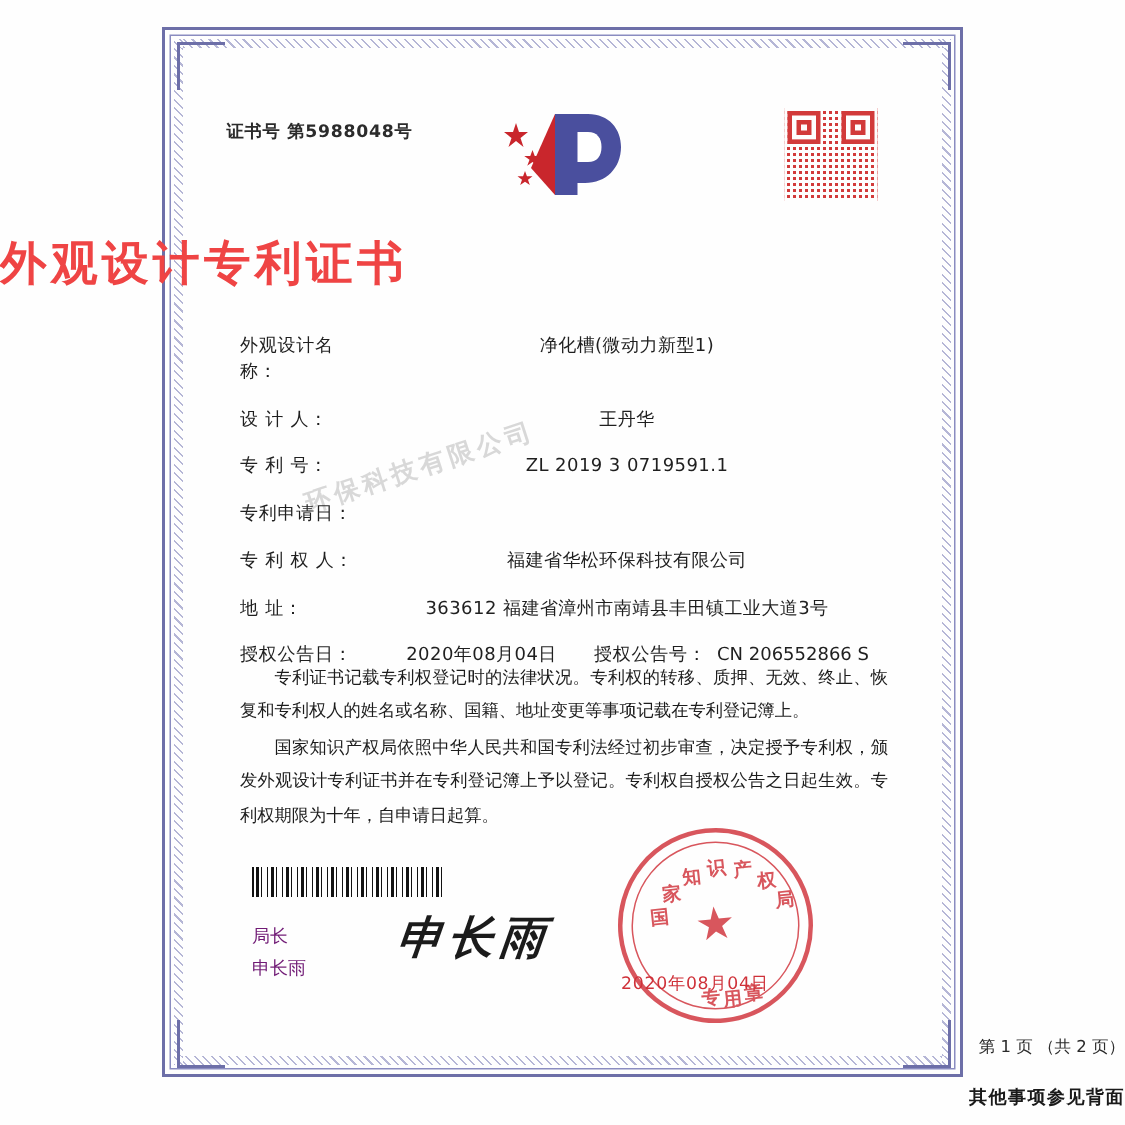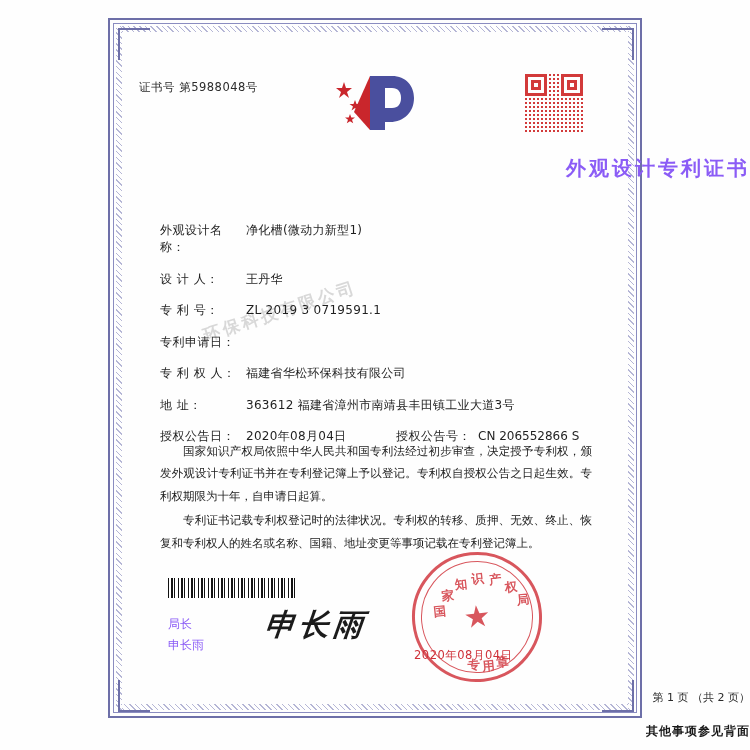--- a/index.html
+++ b/index.html
@@ -61,25 +61,26 @@
     border: 2px solid #6d6fa8;
   }
   .corner.tl { left: 118px; top: 28px; border-right: none; border-bottom: none; }
   .corner.tr { left: 602px; top: 28px; border-left: none; border-bottom: none; }
   .corner.bl { left: 118px; top: 680px; border-right: none; border-top: none; }
   .corner.br { left: 602px; top: 680px; border-left: none; border-top: none; }
 
   
   .cert-number {
     position: absolute;
-    left: 139px;
+    left: 151px;
     top: 80px;
     font-size: 11.5px;
     color: #2b2b2b;
     letter-spacing: 0.5px;
+    font-weight: bold;
   }
   .logo {
     position: absolute;
     left: 330px;
     top: 72px;
     width: 95px;
     height: 62px;
   }
   .qr {
     position: absolute;
@@ -101,26 +102,26 @@
     background: #fff;
     box-shadow: inset 0 0 0 3px #fff, inset 0 0 0 6px #cf2a2a;
   }
   .qr::before { left: 2px; top: 2px; }
   .qr::after { right: 2px; top: 2px; }
 
   .title {
     position: absolute;
     left: 0; right: 0;
     top: 155px;
-    text-align: right;
+    text-align: left;
     font-family: "DejaVu Sans", "Liberation Sans", sans-serif;
-    font-size: 20px;
+    font-size: 31px;
     font-weight: bold;
     letter-spacing: 3px;
-    color: #8b5cf6;
+    color: #ef4444;
   }
 
   
   .fields {
     position: absolute;
     left: 160px;
     top: 222px;
     width: 430px;
   }
   .field-row {
@@ -131,20 +132,21 @@
     color: #1f1f1f;
   }
   .field-label {
     width: 86px;
     flex: none;
     letter-spacing: 0.5px;
   }
   .field-value {
     flex: 1;
     letter-spacing: 0.3px;
+    text-align: center;
   }
   .field-row.dual .field-label { width: 86px; }
   .field-row.dual .field-value { flex: none; width: 150px; }
   .field-label2 {
     width: 82px;
     flex: none;
     letter-spacing: 0.5px;
   }
   .field-value2 { flex: 1; }
 
@@ -174,21 +176,21 @@
       #111 6px 7px, transparent 7px 10px);
   }
 
   
   .sig-label {
     position: absolute;
     left: 168px;
     top: 614px;
     font-size: 12px;
     line-height: 1.75;
-    color: #8b5cf6;
+    color: #701a75;
   }
   .sig-script {
     position: absolute;
     left: 265px;
     top: 605px;
     font-family: "DejaVu Serif", "Liberation Serif", serif;
     font-size: 30px;
     font-style: italic;
     font-weight: bold;
     color: #1b1b1b;
@@ -336,22 +338,22 @@
     </div>
     <div class="field-row dual">
       <div class="field-label">授权公告日：</div>
       <div class="field-value">2020年08月04日</div>
       <div class="field-label2">授权公告号：</div>
       <div class="field-value2">CN 206552866 S</div>
     </div>
   </div>
 
   <div class="paragraphs">
+    <p>专利证书记载专利权登记时的法律状况。专利权的转移、质押、无效、终止、恢复和专利权人的姓名或名称、国籍、地址变更等事项记载在专利登记簿上。</p>
     <p>国家知识产权局依照中华人民共和国专利法经过初步审查，决定授予专利权，颁发外观设计专利证书并在专利登记簿上予以登记。专利权自授权公告之日起生效。专利权期限为十年，自申请日起算。</p>
-    <p>专利证书记载专利权登记时的法律状况。专利权的转移、质押、无效、终止、恢复和专利权人的姓名或名称、国籍、地址变更等事项记载在专利登记簿上。</p>
   </div>
 
   <div class="barcode"></div>
 
   <div class="sig-label">
     <div>局长</div>
     <div>申长雨</div>
   </div>
   <div class="sig-script">申长雨</div>
 

